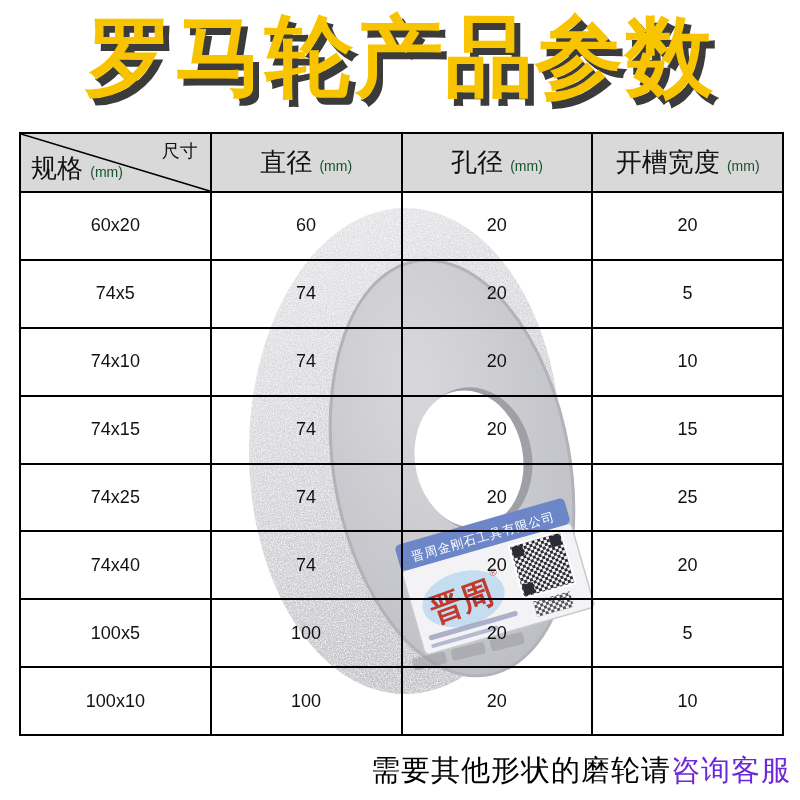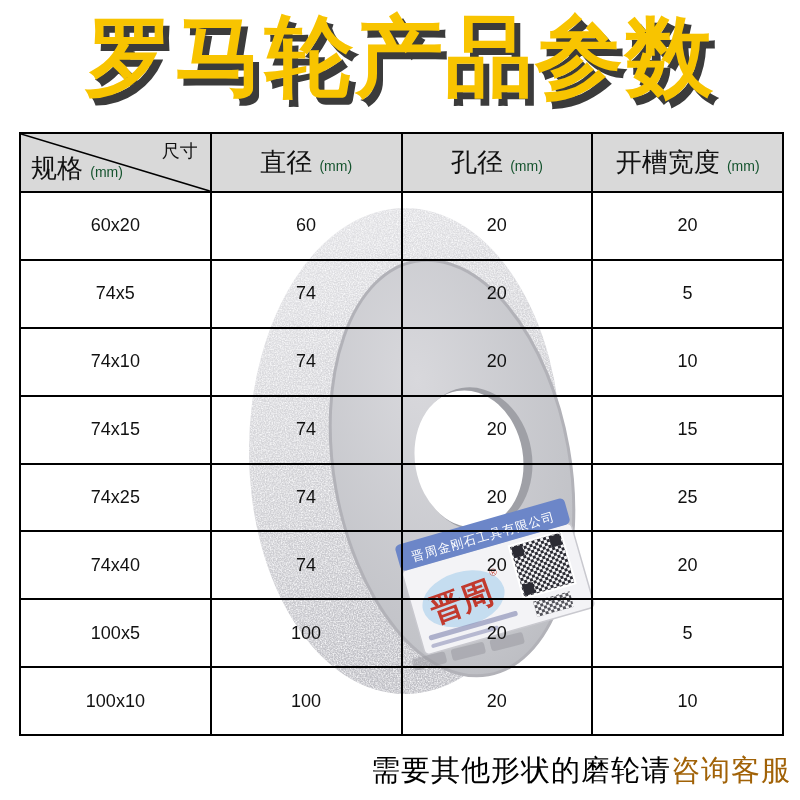--- a/index.html
+++ b/index.html
@@ -23,21 +23,21 @@
   table.spec tbody td{font-size:18px;background:transparent;}
   .unit{font-size:14px;color:#14532d;}
   th.corner{position:relative;}
   th.corner svg{position:absolute;left:0;top:0;width:100%;height:100%;}
   .corner-top{position:absolute;top:5px;right:12px;font-size:18px;}
   .corner-bottom{position:absolute;bottom:5px;left:10px;font-size:26px;}
 
   
   .footer{position:absolute;top:751px;right:9px;font-size:29px;color:#000;z-index:3;
           letter-spacing:1px;}
-  .footer .red{color:#a16207;}
+  .footer .red{color:#6d28d9;}
 </style>
 </head>
 <body>
 
 <div class="page">
 
   <div class="title">罗马轮产品参数</div>
 
   <div class="wheel-layer">
     <svg width="800" height="800" viewBox="0 0 800 800">

